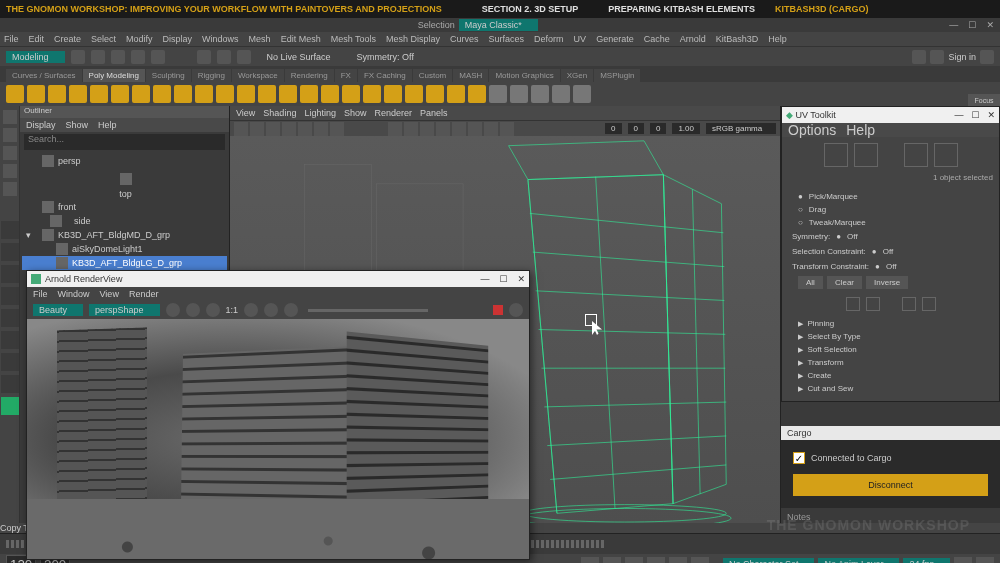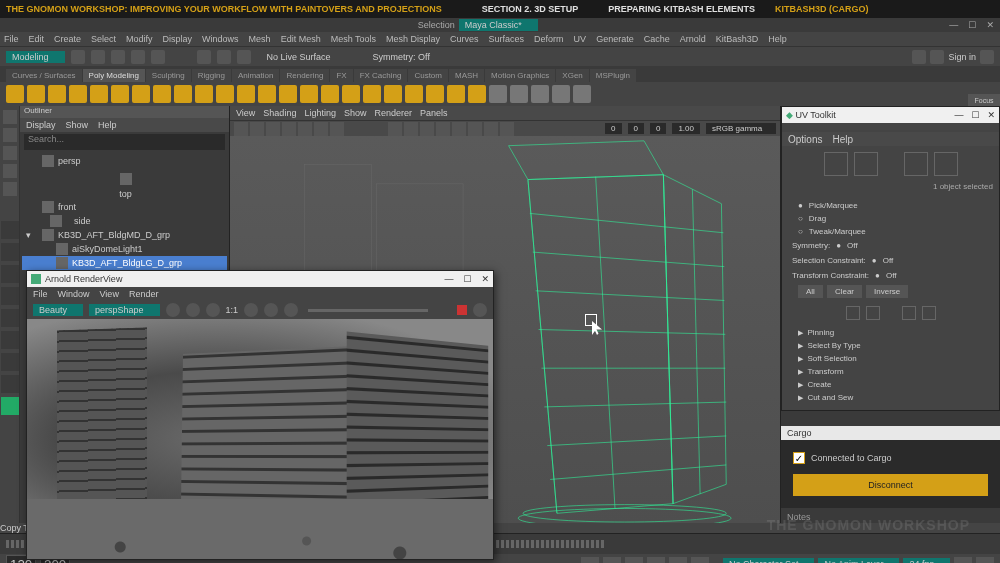--- a/index.html
+++ b/index.html
@@ -38,21 +38,21 @@
 .viewport .vtools .vt { width:14px; height:14px; background:#555; }
 .viewport .canvas { flex:1; background:linear-gradient(#5a5a5a,#4e4e4e); position:relative; overflow:hidden; }
 .wireframe { position:absolute; left:40%; top:0; width:60%; height:100%; }
 .wireframe svg { width:100%; height:100%; }
 .cursor { position:absolute; left:355px; top:178px; width:12px; height:12px; border:1px solid #fff; }
 .cursor::after { content:''; position:absolute; left:6px; top:6px; width:10px; height:14px; background:#fff; clip-path:polygon(0 0,0 100%,30% 70%,50% 100%,65% 90%,45% 60%,100% 60%); }
 .rightpanel { width:220px; background:#3a3a3a; border-left:1px solid #222; position:relative; display:flex; flex-direction:column; }
 .uvtoolkit { position:absolute; top:0; left:0; right:0; background:#444; border:1px solid #222; z-index:5; }
 .uvtoolkit .winhdr { height:16px; background:#f0f0f0; color:#333; display:flex; align-items:center; padding:0 4px; font-size:9px; }
 .uvtoolkit .winhdr .wctrls { margin-left:auto; display:flex; gap:8px; }
-.uvtoolkit .opthdr { height:14px; background:#494949; display:flex; align-items:center; padding:0 6px; gap:10px; font-size:10px;margin-top:9px; }
+.uvtoolkit .opthdr { height:14px; background:#494949; display:flex; align-items:center; padding:0 6px; gap:10px; font-size:14px; }
 .uvtoolkit .body { padding:6px; background:#444; }
 .uvtoolkit .iconrow { display:flex; gap:6px; justify-content:center; margin-bottom:6px; }
 .uvtoolkit .iconrow .uvico { width:24px; height:24px; border:1px solid #666; }
 .uvtoolkit .lbl { text-align:right; font-size:8px; color:#aaa; margin-bottom:8px; }
 .uvtoolkit .radio { display:flex; align-items:center; gap:6px; font-size:8px; padding:2px 10px; }
 .uvtoolkit .section { font-size:8px; padding:3px 4px; display:flex; align-items:center; gap:6px; }
 .uvtoolkit .btnrow { display:flex; gap:4px; padding:2px 10px; }
 .uvtoolkit .btn { background:#555; padding:2px 8px; font-size:8px; color:#ccc; }
 .uvtoolkit .expand { padding:2px 10px; font-size:8px; display:flex; align-items:center; gap:4px; }
 .uvtoolkit .expand::before { content:'▶'; font-size:7px; }
@@ -62,21 +62,21 @@
 .cargo .conn { display:flex; align-items:center; gap:6px; font-size:9px; margin-bottom:10px; }
 .cargo .chk { width:12px; height:12px; background:#fff; border:1px solid #d4a017; display:flex; align-items:center; justify-content:center; color:#000; font-size:10px; }
 .cargo .discbtn { background:#d4a017; color:#222; padding:6px; text-align:center; font-size:9px; }
 .notes { padding:4px 6px; font-size:9px; color:#999; }
 .bottom { height:40px; background:#3a3a3a; border-top:1px solid #222; }
 .timeline { height:20px; display:flex; align-items:center; padding:0 6px; font-size:8px; gap:2px; }
 .timeline .tick { width:3px; height:8px; background:#666; }
 .tcontrols { height:20px; background:#444; display:flex; align-items:center; padding:0 6px; gap:4px; font-size:8px; }
 .tcontrols .tinput { width:30px; background:#2a2a2a; color:#ccc; padding:1px 3px; border:1px solid #555;}
 .tcontrols .playbtn { width:18px; height:14px; background:#555; }
-.arnold { position:absolute; left:26px; top:270px; width:468px; height:290px; background:#444; border:1px solid #222; z-index:10; box-shadow:2px 2px 8px rgba(0,0,0,0.5); }
+.arnold { position:absolute; left:26px; top:270px; width:504px; height:290px; background:#444; border:1px solid #222; z-index:10; box-shadow:2px 2px 8px rgba(0,0,0,0.5); }
 .arnold .ahdr { height:16px; background:#f0f0f0; color:#333; display:flex; align-items:center; padding:0 4px; font-size:9px; }
 .arnold .ahdr .aico { width:10px;height:10px;background:#4a7; margin-right:4px;}
 .arnold .ahdr .actrls { margin-left:auto; display:flex; gap:10px; }
 .arnold .amenu { height:14px; background:#444; display:flex; align-items:center; padding:0 6px; gap:10px; font-size:9px; }
 .arnold .atools { height:18px; background:#444; display:flex; align-items:center; padding:0 6px; gap:6px; }
 .arnold .atools .ai { width:14px; height:14px; background:#555; border-radius:7px;}
 .arnold .render { height:calc(100% - 48px); background:#888; background-image:
   radial-gradient(ellipse at 40% 50%, #6a6a6a 0%, #4a4a4a 40%, #888 80%);
   position:relative; overflow:hidden; }
 .building { position:absolute; }
@@ -139,35 +139,35 @@
   <div class="toolicon"></div>
   <div class="toolicon"></div>
   <div class="toolicon"></div>
   <div class="toolicon"></div>
   <div class="toolicon"></div>
   <div style="width:20px"></div>
   <div class="toolicon"></div>
   <div class="toolicon"></div>
   <div class="toolicon"></div>
   <span style="margin-left:10px">No Live Surface</span>
-  <span style="margin-left:36px">Symmetry: Off</span>
+  <span style="margin-left:20px">Symmetry: Off</span>
   <div style="margin-left:auto;display:flex;gap:4px;align-items:center">
     <div class="toolicon"></div>
     <div class="toolicon"></div>
     <span>Sign in</span>
     <div class="toolicon"></div>
   </div>
 </div>
 
 <div class="shelftabs" id="shelftabs">
     <div class="tab">Curves / Surfaces</div>
     <div class="tab active">Poly Modeling</div>
     <div class="tab">Sculpting</div>
     <div class="tab">Rigging</div>
-    <div class="tab">Animation</div>
+    <div class="tab">Workspace</div>
     <div class="tab">Rendering</div>
     <div class="tab">FX</div>
     <div class="tab">FX Caching</div>
     <div class="tab">Custom</div>
     <div class="tab">MASH</div>
     <div class="tab">Motion Graphics</div>
     <div class="tab">XGen</div>
     <div class="tab">MSPlugin</div>
   </div>
 

